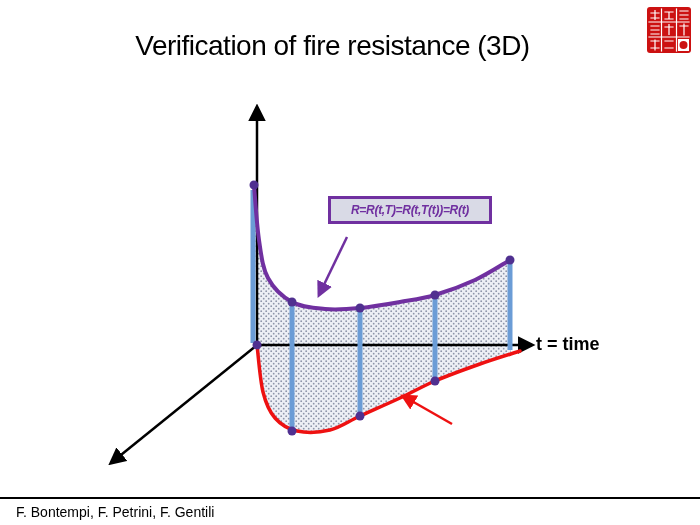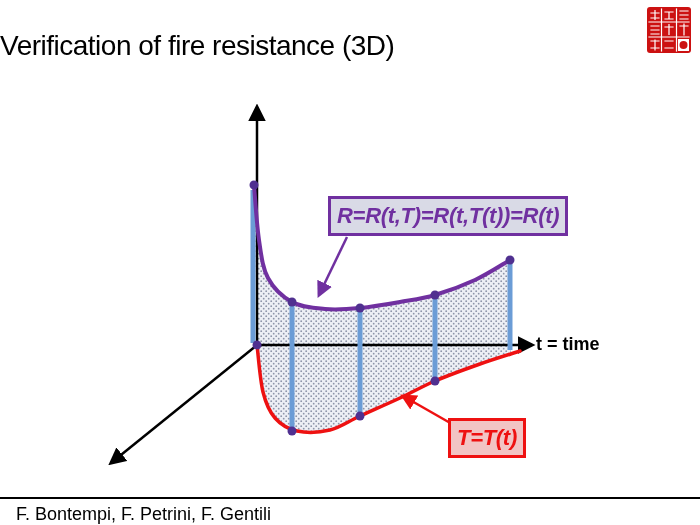--- a/index.html
+++ b/index.html
@@ -1,32 +1,32 @@
 <!DOCTYPE html>
 <html style="--c-r: #7030a0; --c-t: #ee1111; --seal: #cc1111;"><head>
 <meta charset="utf-8">
 <style>
   *{margin:0;padding:0;box-sizing:border-box}
   html,body{background:#ffffff}
   body{font-family:"Liberation Sans",sans-serif}
   .slide{position:relative;width:700px;height:525px;background:#fff;overflow:hidden}
-  .title{position:absolute;top:30px;left:0;width:665px;
+  .title{position:absolute;top:30px;left:0;width:665px;text-align:center;
          font-size:28px;color:#000;letter-spacing:-0.5px}
   .stamp{position:absolute;top:7px;right:9px;width:44px;height:46px}
   .dsvg{position:absolute;left:0;top:0;width:700px;height:525px}
   .axis-label{position:absolute;font-weight:bold;font-size:18px;color:#000;white-space:nowrap}
   #r-label{left:274px;top:104px}
   #t-label{left:536px;top:334px}
   #temp-label{left:122px;top:472px}
-  .formula{position:absolute;font-style:italic;font-weight:bold;font-size:22px;
-           white-space:nowrap;padding:4px 6px;border:3px solid;letter-spacing:-0.3px;z-index:3}
+  .formula{position:absolute;font-style:italic;font-weight:bold;font-size:12px;
+           white-space:nowrap;padding:4px 20px;border:3px solid;letter-spacing:-0.3px;z-index:3}
   #r-formula{left:328px;top:196px;background:#d9dae6;border-color:var(--c-r);color:var(--c-r)}
   #t-formula{left:448px;top:418px;background:#f2c4c4;border-color:var(--c-t);color:var(--c-t)}
   .footer-line{position:absolute;left:0;right:0;top:497px;border-top:2px solid #000}
-  .footer-text{position:absolute;top:504px;font-size:18px;color:#000;white-space:nowrap}
+  .footer-text{position:absolute;top:504px;font-size:14px;color:#000;white-space:nowrap}
   #footer-left{left:16px}
   #footer-right{right:12px}
 </style>
 </head>
 <body>
 
 <div class="slide">
 
   <div class="title">Verification of fire resistance (3D)</div>
 
@@ -96,18 +96,17 @@
         <circle cx="360" cy="416" r="4.5" fill="#503090"></circle>
         <circle cx="435" cy="381" r="4.5" fill="#503090"></circle>
         <line x1="347" y1="237" x2="319" y2="295" stroke="#7030a0" stroke-width="2.5" marker-end="url(#am0)"></line>
         <line x1="452" y1="424" x2="403" y2="396" stroke="#ee1111" stroke-width="2.5" marker-end="url(#am1)"></line>
       </g>
   </svg>
 
   <div class="axis-label" id="t-label">t = time</div>
 
   <div class="formula" id="r-formula">R=R(t,T)=R(t,T(t))=R(t)</div>
-  <div class="formula" id="t-formula">T=T(t)</div>
 
   <div class="footer-line"></div>
   <div class="footer-text" id="footer-left">F. Bontempi, F. Petrini, F. Gentili</div>
 
 </div>
 
 </body></html>

